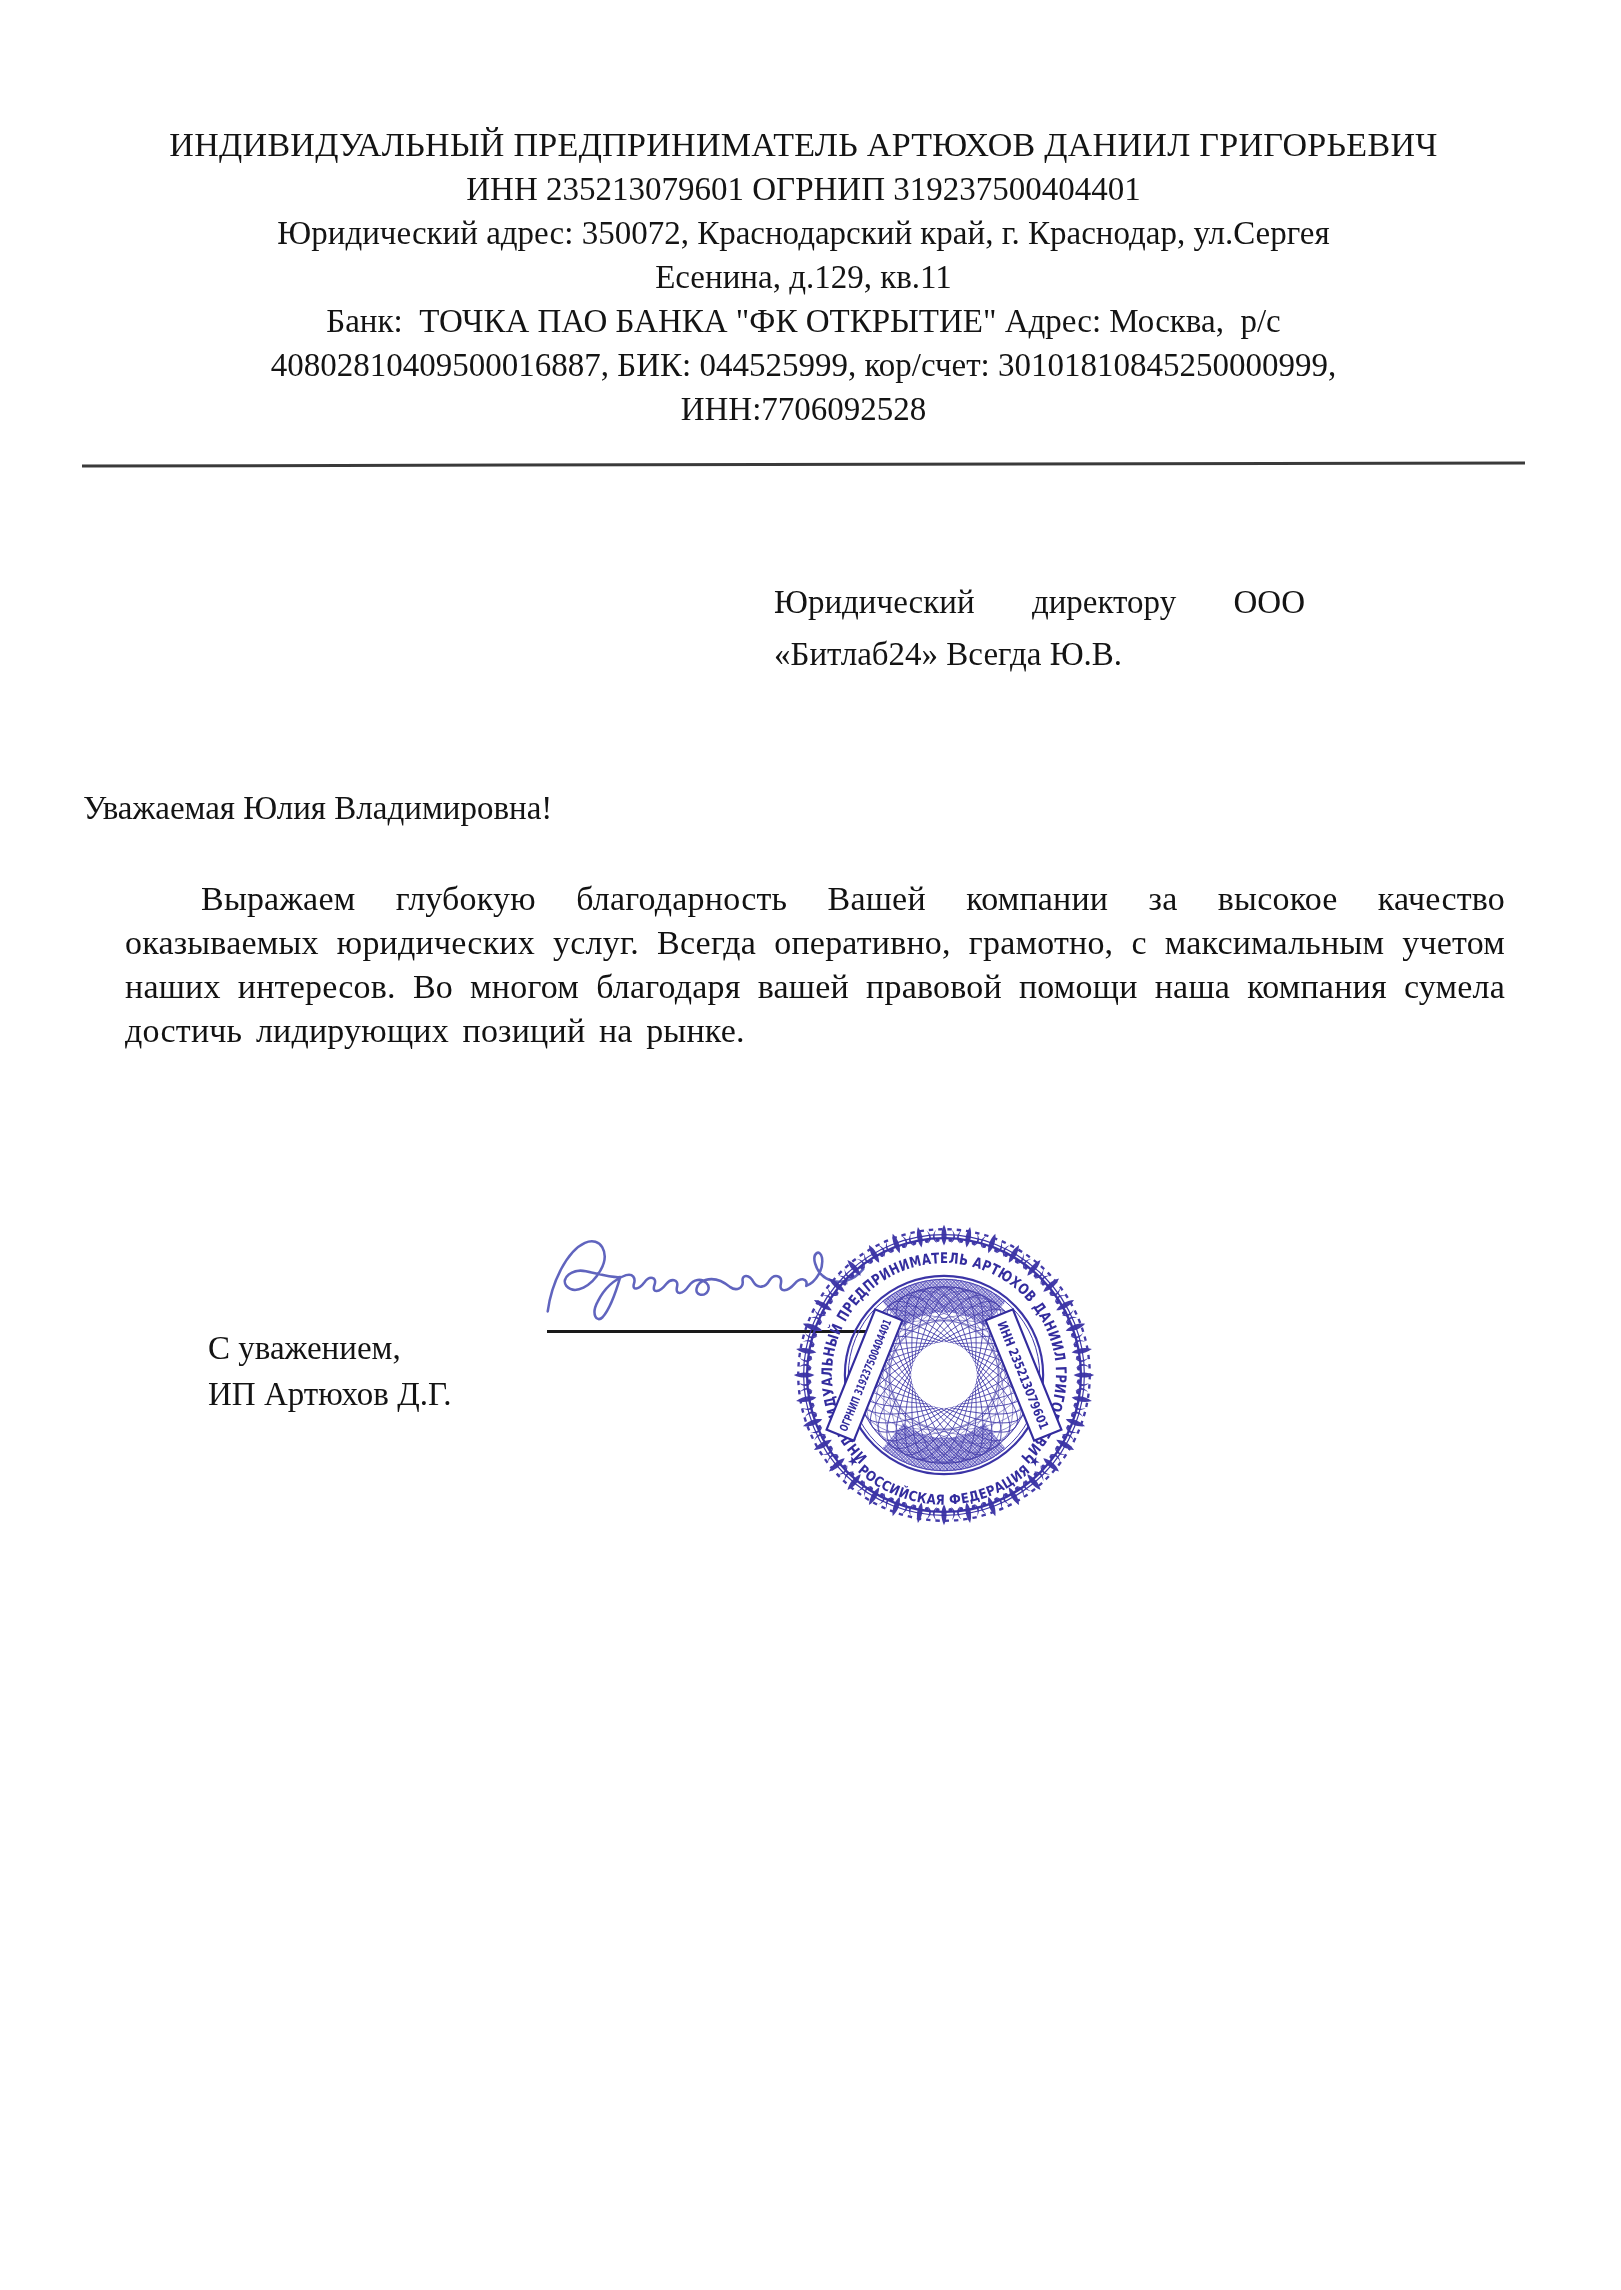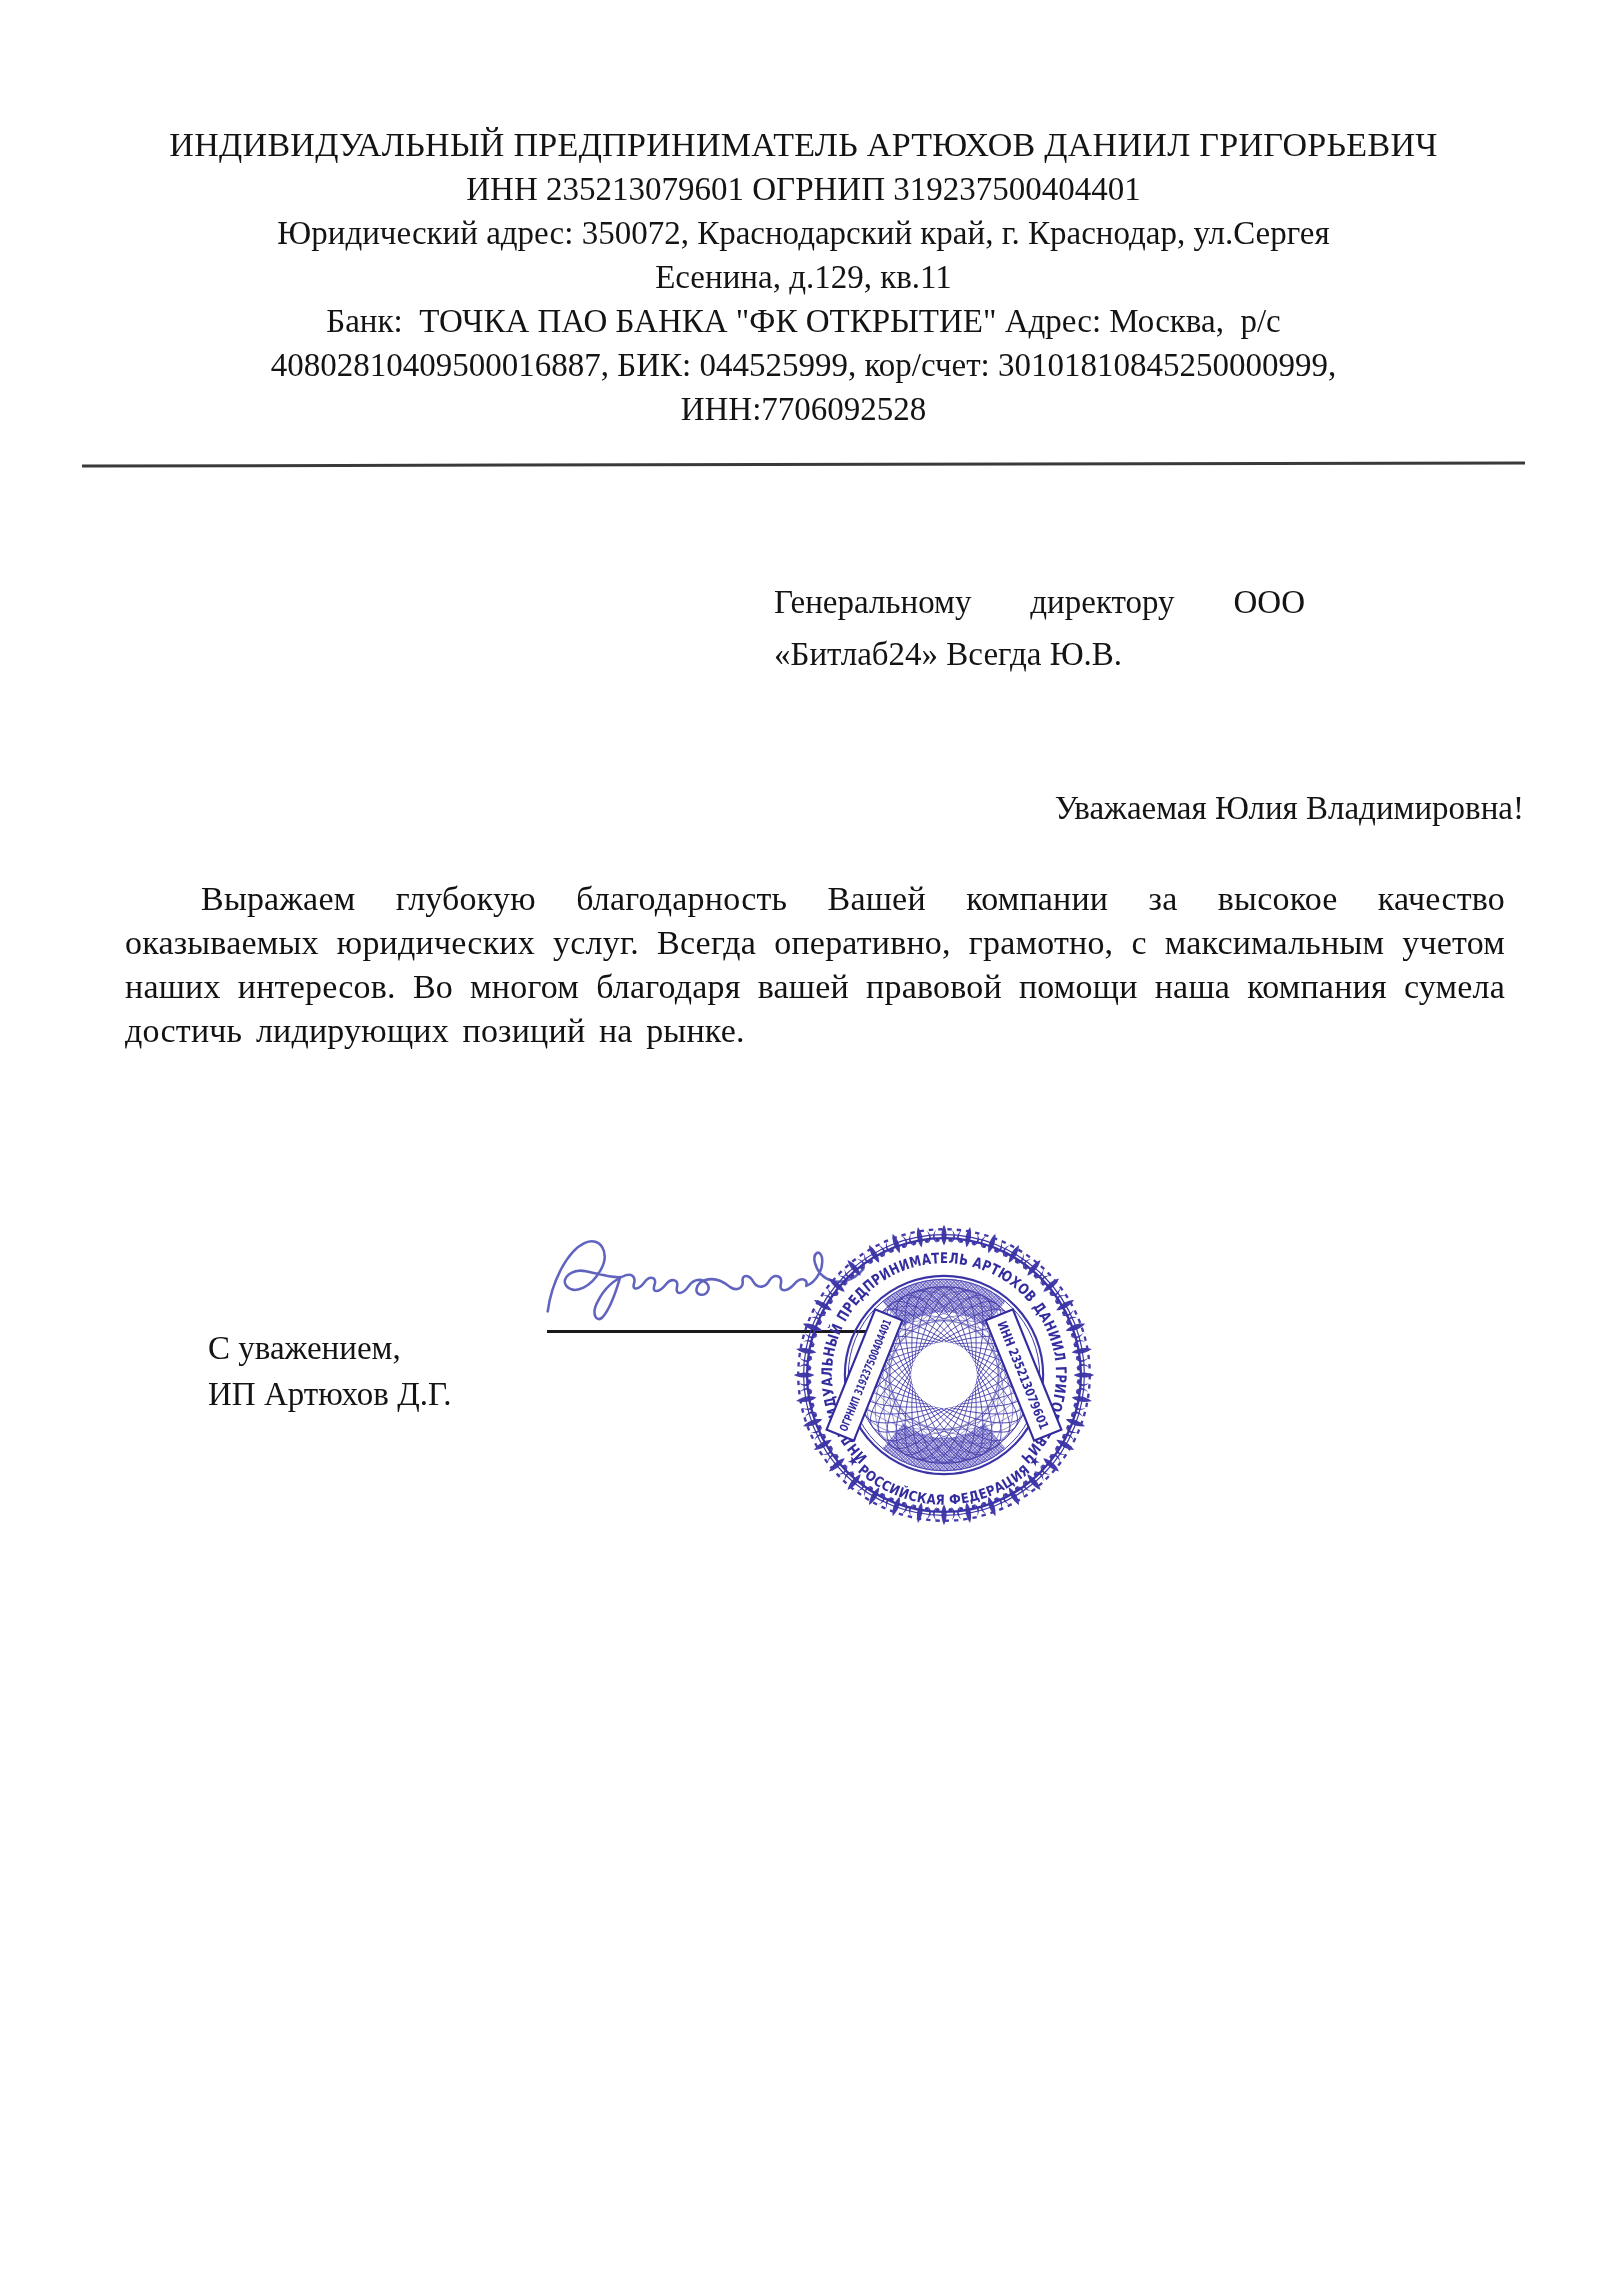--- a/index.html
+++ b/index.html
@@ -26,21 +26,21 @@
   
   .recipient{
     position:absolute;top:576px;left:774px;width:531px;
     font-size:33px;line-height:52px;color:#141414;
   }
   .recipient .r-line1{display:flex;justify-content:space-between;}
 
   
   .greeting{
     position:absolute;top:790px;left:83px;width:1441px;
-    text-align:right;font-size:33px;color:#141414;
+    text-align:left;font-size:33px;color:#141414;
   }
 
   
   .letter-body{
     position:absolute;top:870px;left:118px;width:1394px;
     font-size:34px;line-height:44px;text-align:justify;color:#121212;
     letter-spacing:0.2px;
   }
   .letter-body p{margin:7px;text-indent:76px;word-spacing:4.9px;}
 
@@ -69,21 +69,21 @@
   <div class="pre">Есенина, д.129, кв.11</div>
   <div class="pre">Банк:  ТОЧКА ПАО БАНКА "ФК ОТКРЫТИЕ" Адрес: Москва,  р/с</div>
   <div class="pre">40802810409500016887, БИК: 044525999, кор/счет: 30101810845250000999,</div>
   <div class="pre">ИНН:7706092528</div>
 </div>
 
 <div class="rule"></div>
 
 <div class="recipient">
   <div class="r-line1">
-    <span>Генеральному</span>
+    <span>Юридический</span>
     <span>директору</span>
     <span>ООО</span>
   </div>
   <div>«Битлаб24» Всегда Ю.В.</div>
 </div>
 
 <div class="greeting">Уважаемая Юлия Владимировна!</div>
 
 <div class="letter-body">
   <p>Выражаем глубокую благодарность Вашей компании за высокое качество оказываемых юридических услуг. Всегда оперативно, грамотно, с максимальным учетом наших интересов. Во многом благодаря вашей правовой помощи наша компания сумела достичь лидирующих позиций на рынке.</p>

